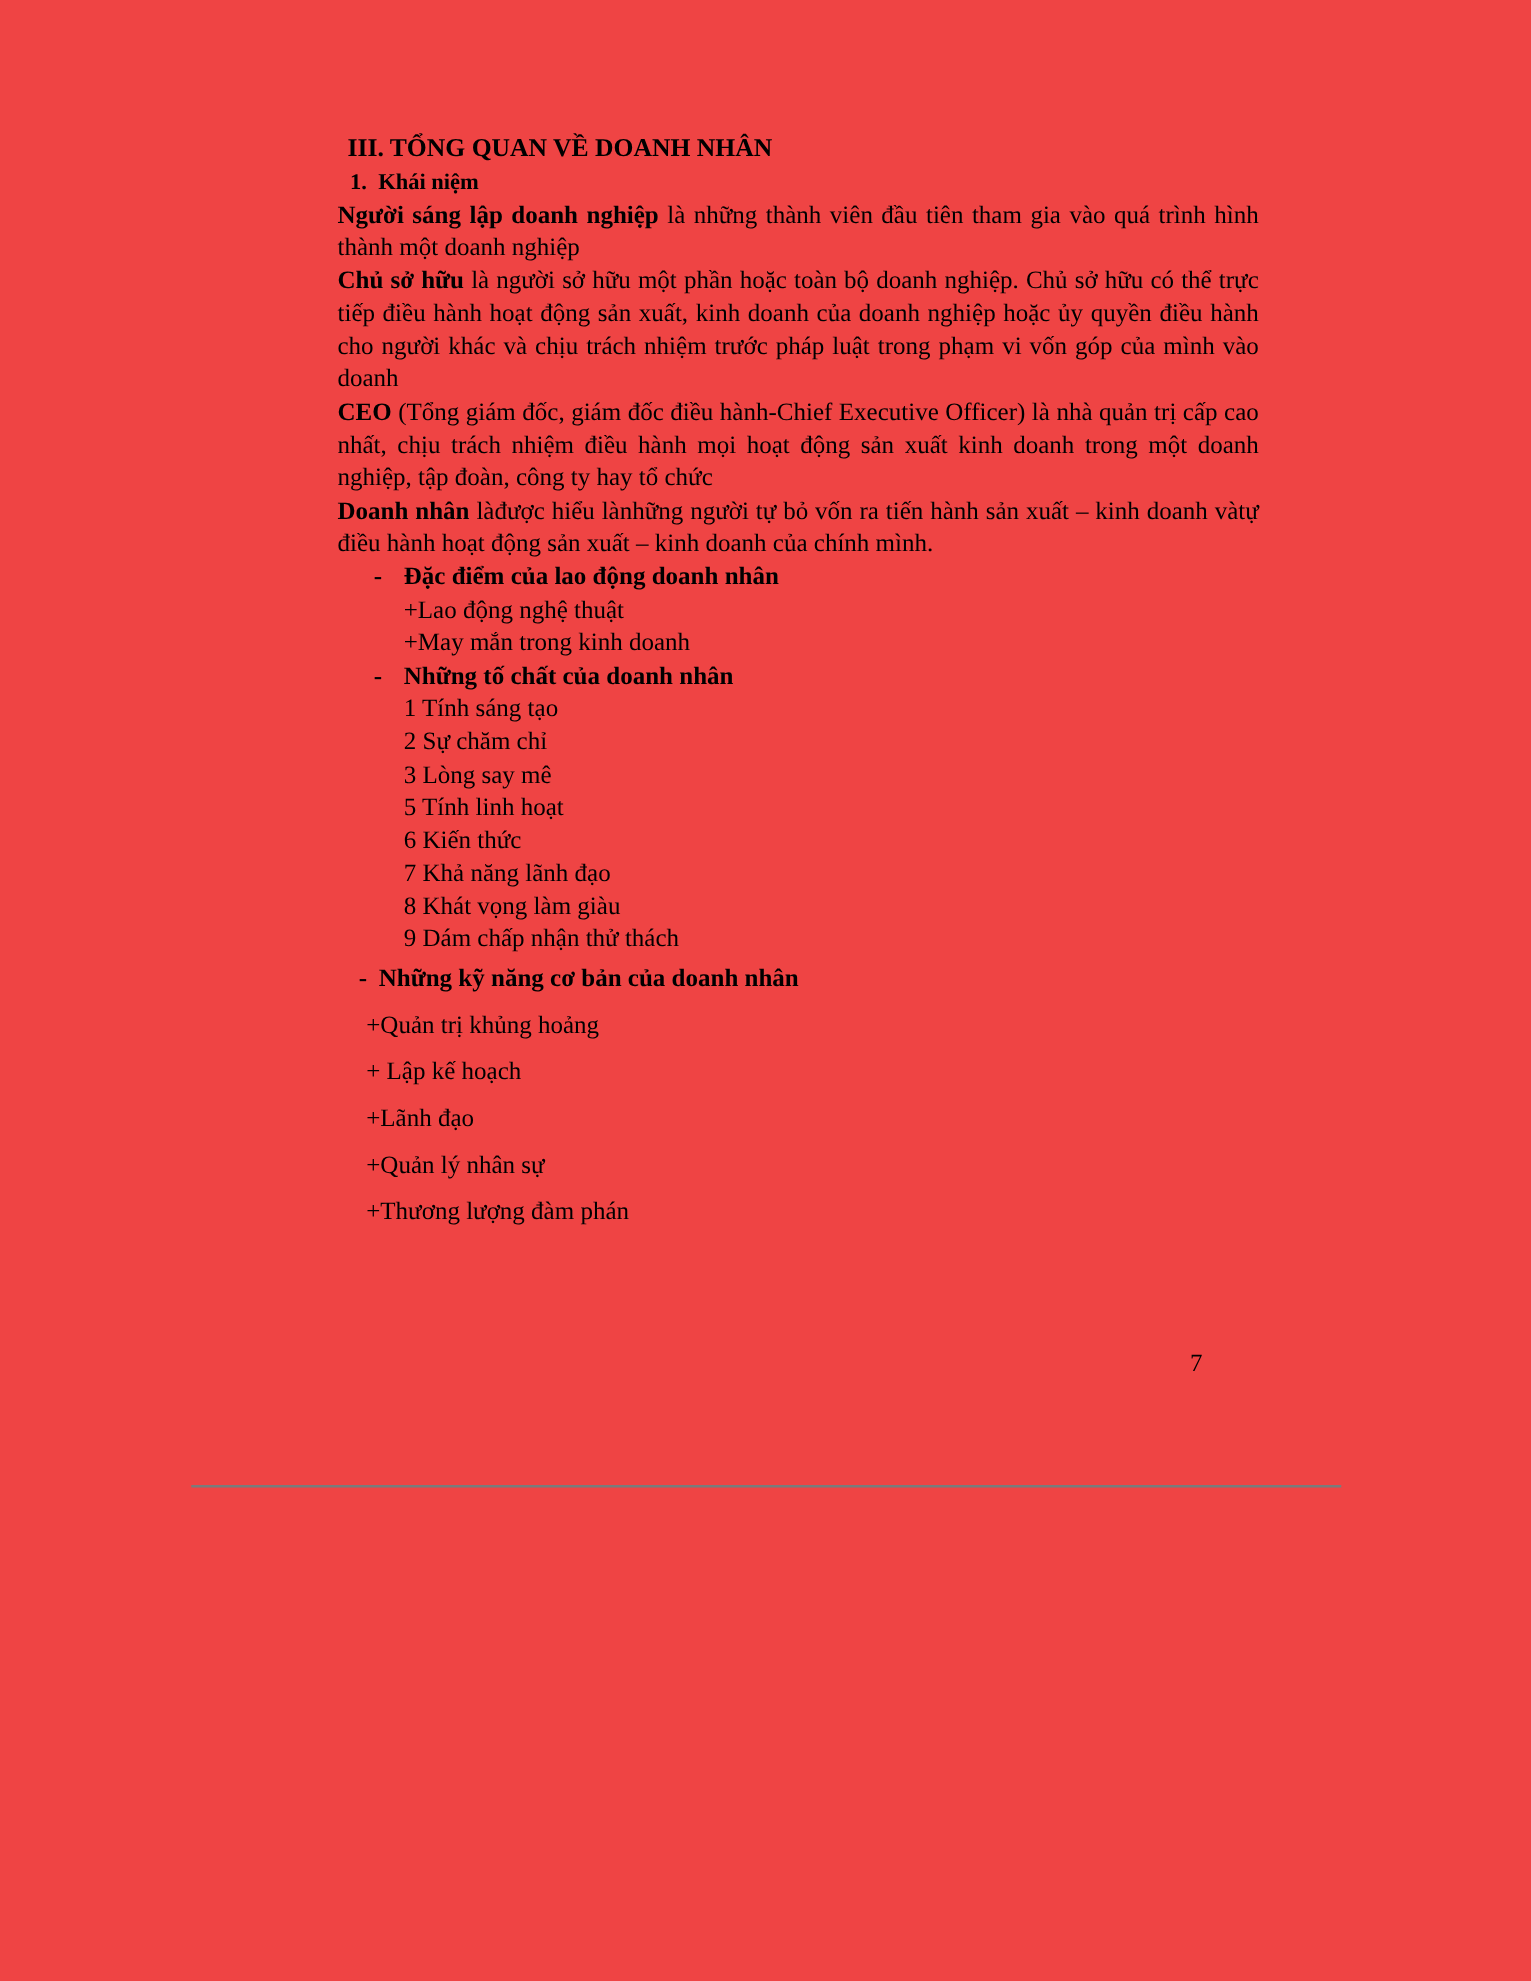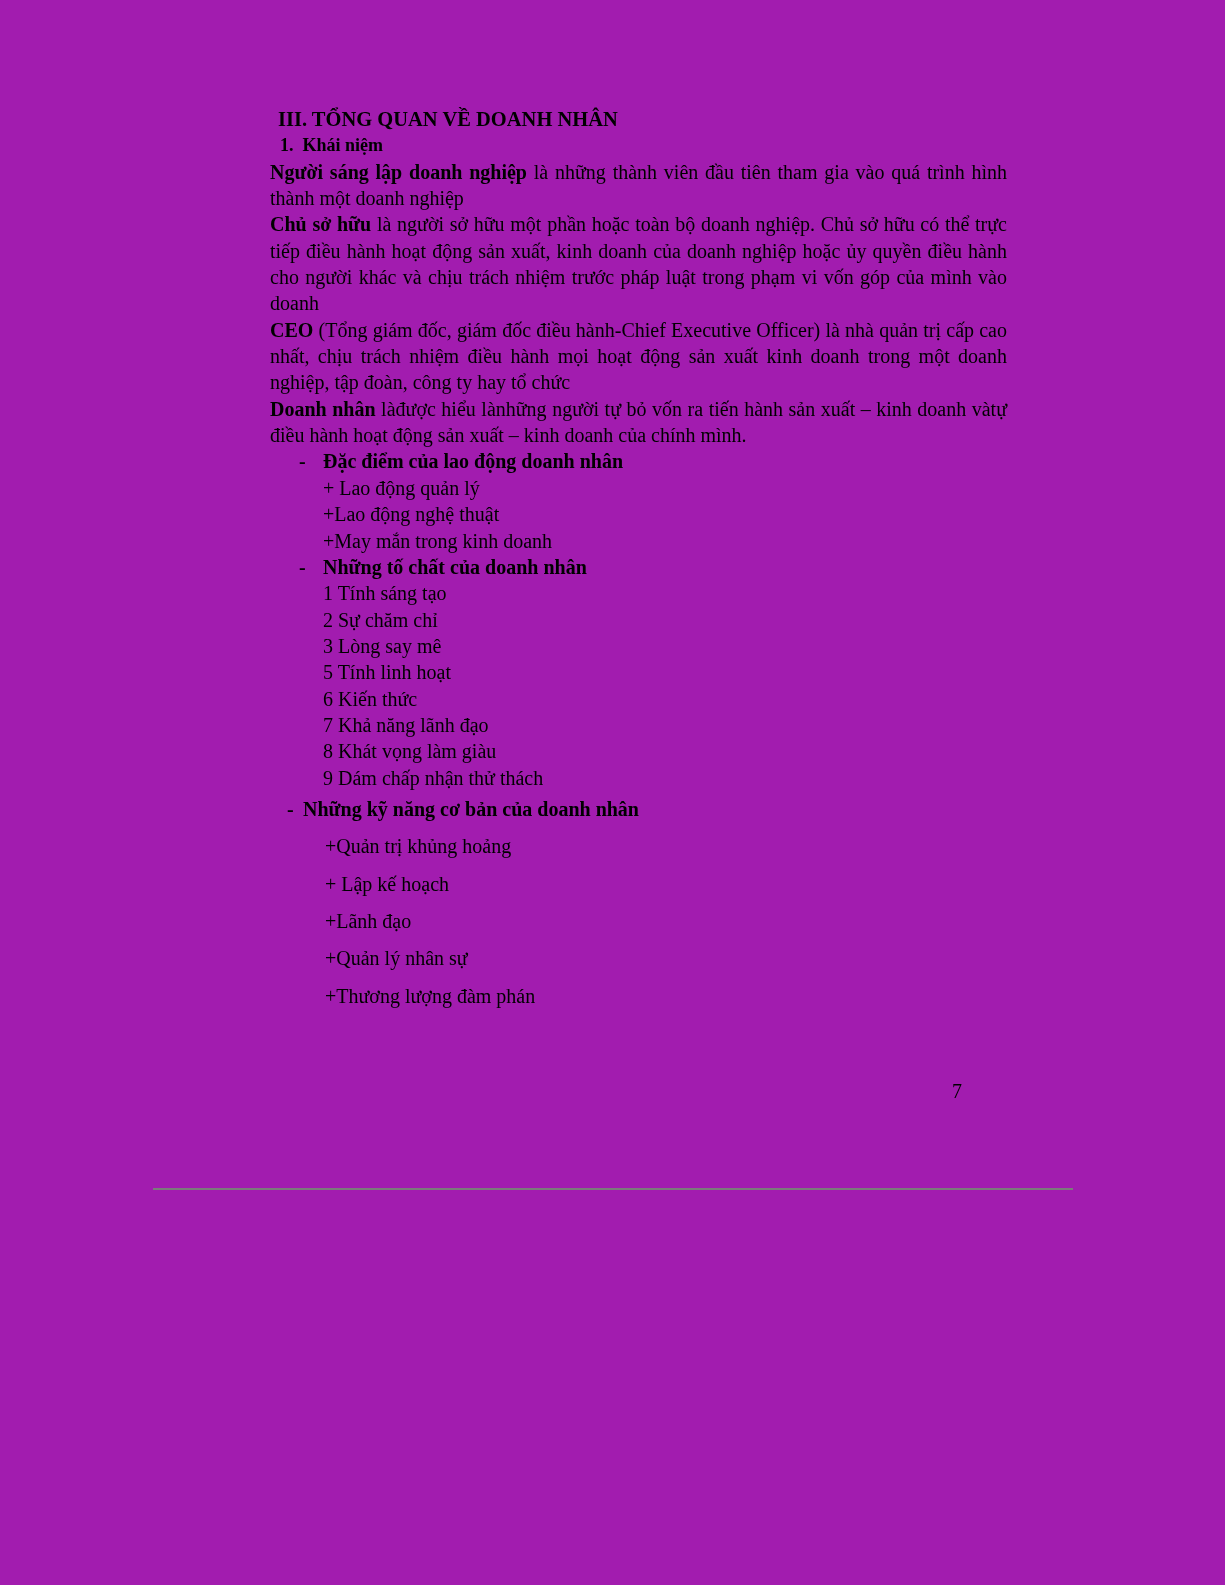--- a/index.html
+++ b/index.html
@@ -4,21 +4,21 @@
 <style>
   html, body { margin: 0; padding: 0; }
   body {
     width: 1225px; height: 1585px;
     background: #ffffff;
     font-family: "Liberation Serif", serif;
     color: #000;
     position: relative;
     overflow: hidden;
   }
-  .page { position: absolute; inset: 0; background: #a21caf; }
+  .page { position: absolute; inset: 0; background: #ef4444; }
   .content {
     position: absolute;
     left: 270px; top: 106px; width: 737px;
     font-size: 20px;
     line-height: 26.35px;
   }
   .h1 {
     font-weight: 700;
     font-size: 20.5px;
     margin: 0 0 0 8px;
@@ -34,21 +34,21 @@
   .para b { font-weight: 700; }
   .bullet {
     display: flex;
     margin-left: 29px;
     font-weight: 700;
   }
   .bullet .dash { width: 24px; flex: none; }
   .bullet.kynang { margin-left: 17px; margin-top: 5px; }
   .bullet.kynang .dash { width: 16px; }
   .sub { margin-left: 53px; }
-  .sub.spaced { margin-left: 55px; margin-top: 11px; }
+  .sub.spaced { margin-left: 23px; margin-top: 11px; }
   .pagenum {
     position: absolute;
     left: 952px; top: 1080px;
     font-size: 20px;
   }
   .rule {
     position: absolute;
     left: 153px; top: 1188px;
     width: 920px; height: 1.5px;
     background: #7b7b7b;
@@ -68,21 +68,20 @@
     <p class="para"><b>Chủ sở hữu</b><span> là người sở hữu một phần hoặc toàn bộ doanh nghiệp. Chủ sở hữu có thể trực tiếp điều hành hoạt động sản xuất, kinh doanh của doanh nghiệp hoặc ủy quyền điều hành cho người khác và chịu trách nhiệm trước pháp luật trong phạm vi vốn góp của mình vào doanh</span></p>
 
     <p class="para"><b>CEO</b><span> (Tổng giám đốc, giám đốc điều hành-Chief Executive Officer) là nhà quản trị cấp cao nhất, chịu trách nhiệm điều hành mọi hoạt động sản xuất kinh doanh trong một doanh nghiệp, tập đoàn, công ty hay tổ chức</span></p>
 
     <p class="para"><b>Doanh nhân</b><span> làđược hiểu lànhững người tự bỏ vốn ra tiến hành sản xuất – kinh doanh vàtự điều hành hoạt động sản xuất – kinh doanh của chính mình.</span></p>
 
     <div class="bullet">
       <span class="dash">-</span>
       <span class="blabel">Đặc điểm của lao động doanh nhân</span>
     </div>
-    <div class="sub">+ Lao động quản lý</div>
     <div class="sub">+Lao động nghệ thuật</div>
     <div class="sub">+May mắn trong kinh doanh</div>
 
     <div class="bullet">
       <span class="dash">-</span>
       <span class="blabel">Những tố chất của doanh nhân</span>
     </div>
     <div class="sub">1 Tính sáng tạo</div>
     <div class="sub">2 Sự chăm chỉ</div>
     <div class="sub">3 Lòng say mê</div>

